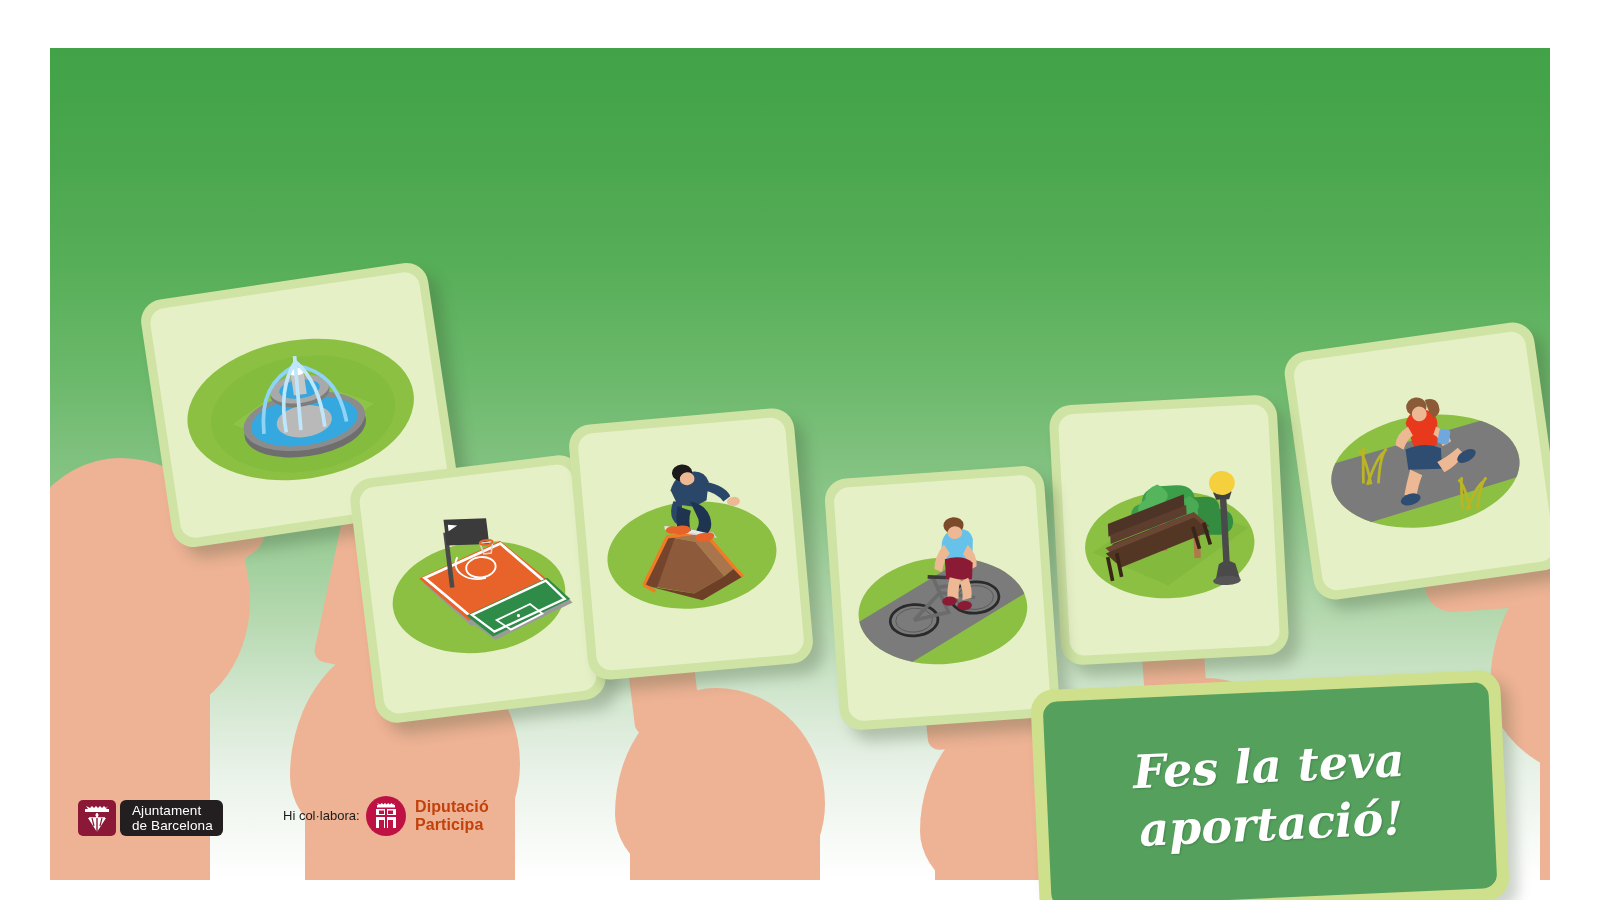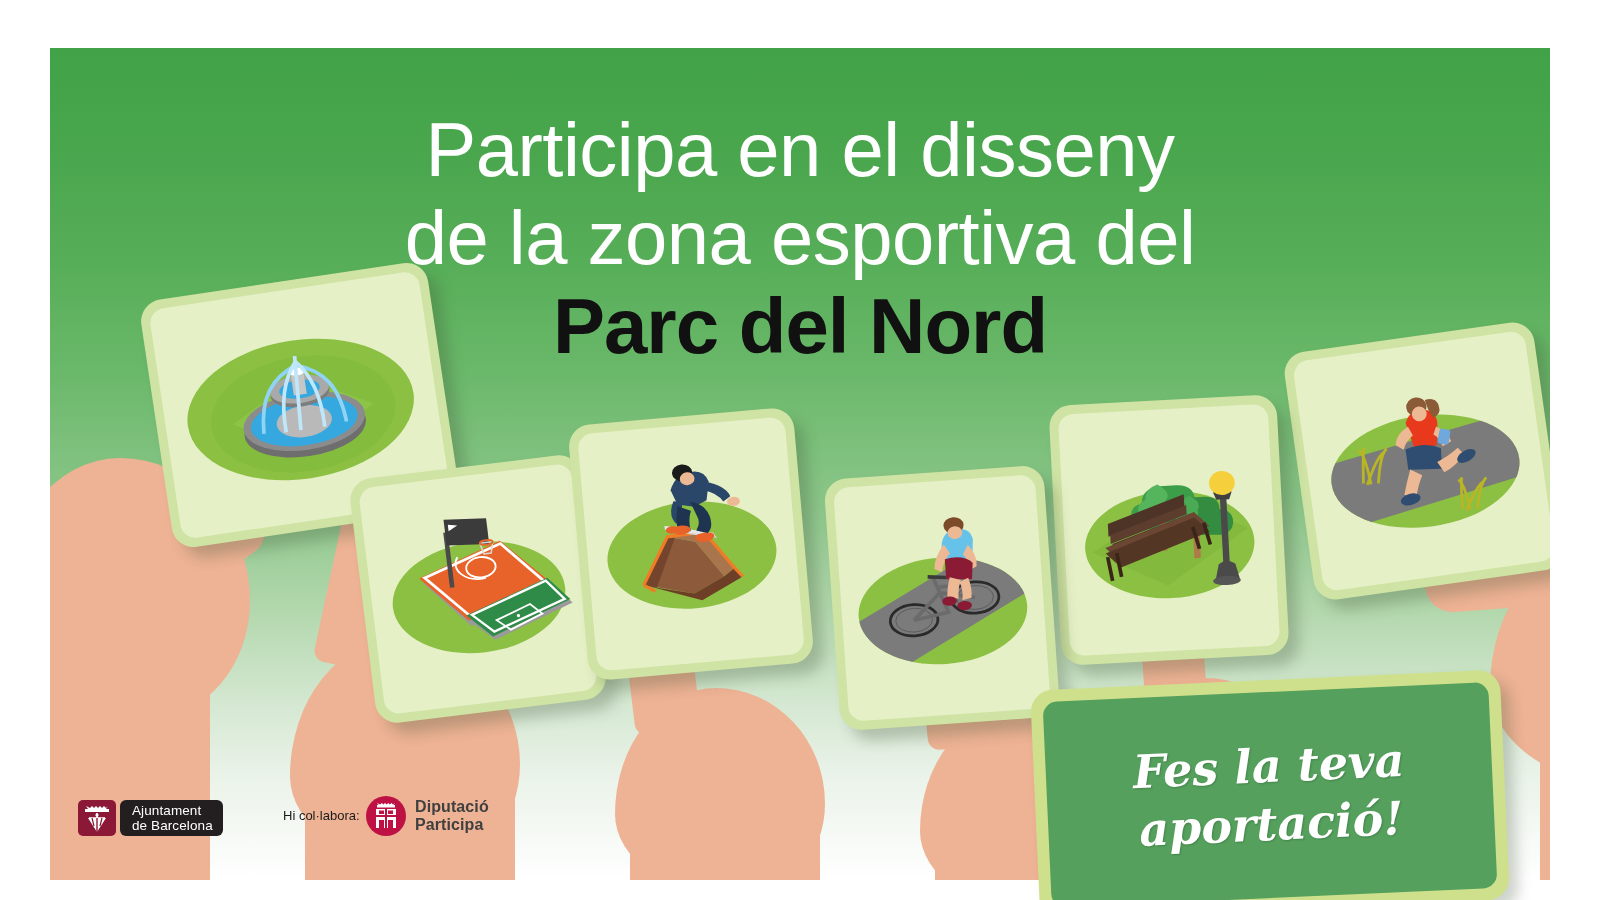--- a/index.html
+++ b/index.html
@@ -85,21 +85,21 @@
     height:36px;box-sizing:border-box;
   }
   .aj-l{font-size:13.5px;line-height:15px;font-family:"Liberation Sans",sans-serif;letter-spacing:.1px;}
 
   #collab{position:absolute;left:267px;top:20px;font-size:13px;color:#1b1b1b;
     font-family:"Liberation Sans",sans-serif;margin-left:16px;}
 
   #logo-diba{position:absolute;left:366px;top:8px;display:flex;align-items:center;}
   #diba-seal{width:40px;height:40px;border-radius:50%;background:#be1245;position:relative;margin-right:9px;}
   #diba-text{display:flex;flex-direction:column;justify-content:center;}
-  .diba-l{color:#404040;font-weight:700;font-size:16px;line-height:18px;
+  .diba-l{color:#c2410c;font-weight:700;font-size:16px;line-height:18px;
     font-family:"Liberation Sans",sans-serif;letter-spacing:.1px;}
 </style>
 </head>
 <body>
 
 <div id="stage">
 
   <div id="banner">
 
     <div class="hand" style="left:-30px;top:400px;width:300px;height:430px;background:none;">
@@ -314,25 +314,20 @@
             <path d="M104 112 q22 -6 38 4 l-2 22 -36 -4Z" fill="#2f4d70"></path>
             <path d="M106 134 q-6 14 -10 26 l12 6 q4 -14 10 -24Z" fill="#edb894"></path>
             <path d="M136 130 q12 -4 24 -12 l6 8 q-12 12 -24 16Z" fill="#edb894"></path>
             <ellipse cx="102" cy="166" rx="11" ry="6" fill="#2f4d70" transform="rotate(-8 102 166)"></ellipse>
             <ellipse cx="168" cy="128" rx="11" ry="6" fill="#2f4d70" transform="rotate(-22 168 128)"></ellipse>
           </g>
         </svg>
       </div>
     </div>
 
-    <div id="headline">
-      <div class="hl-line">Participa en el disseny</div>
-      <div class="hl-line">de la zona esportiva del</div>
-      <div class="hl-line strong">Parc del Nord</div>
-    </div>
 
   </div>
 
   <div id="cta">
     <div id="cta-outer">
       <div id="cta-inner">
         <div class="cta-line">Fes la teva</div>
         <div class="cta-line">aportació!</div>
       </div>
     </div>

